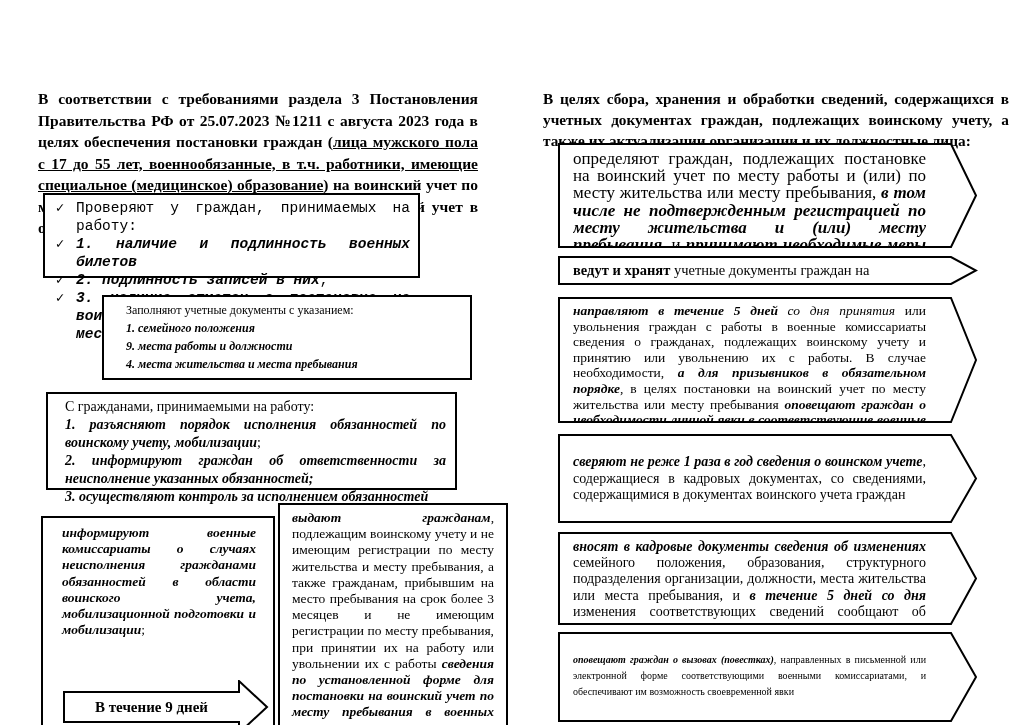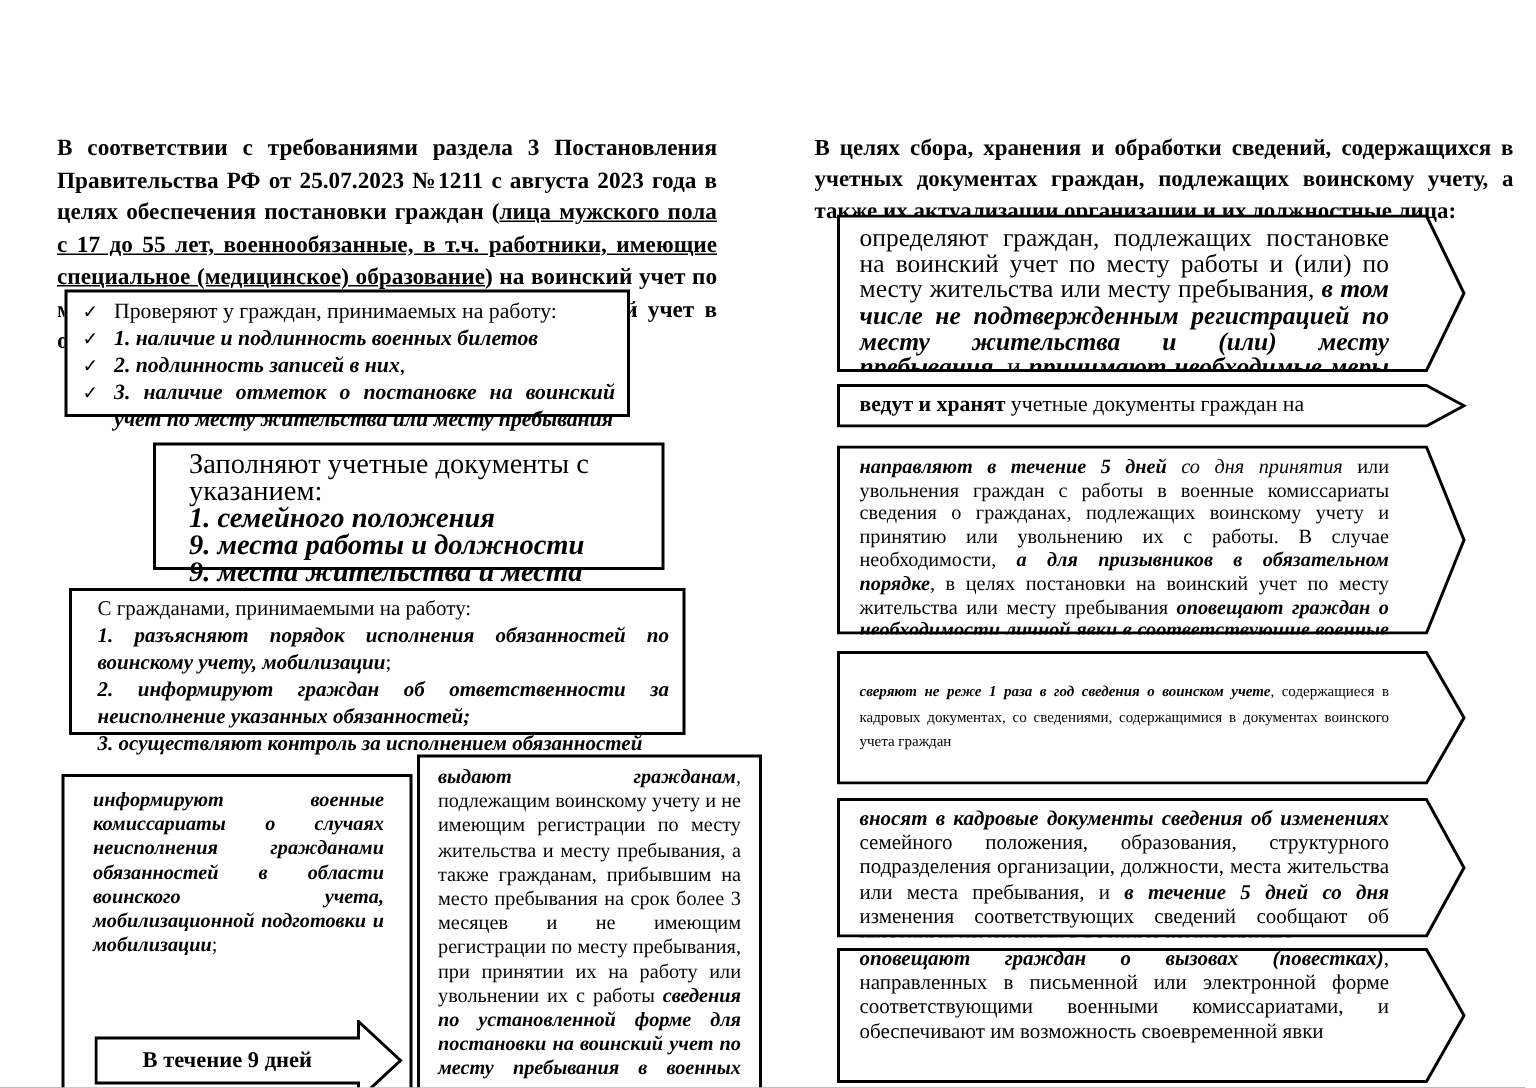--- a/index.html
+++ b/index.html
@@ -14,41 +14,41 @@
   .run-i{font-style:italic;}
   .run-bi{font-weight:bold;font-style:italic;}
   .run-bu{font-weight:bold;text-decoration:underline;}
 
   
   #left-intro{left:38px;top:88px;width:440px;font-size:15.5px;line-height:21.5px;}
   .lbox{position:absolute;border:2px solid #000;box-sizing:border-box;background:#fff;}
   #lbox1{left:43px;top:193px;width:377px;height:85px;padding:4px 8px 0 5px;font-size:14.5px;line-height:18px;}
   .chk-row{display:flex;}
   .chk{flex:0 0 26px;padding-left:5px;box-sizing:border-box;font-family:"DejaVu Sans",sans-serif;font-size:12.5px;}
-  .chk-row p{flex:1;text-align:justify;}
-  #lbox2{left:102px;top:295px;width:341px;height:85px;padding:4px 8px 0 22px;font-size:19px;line-height:18px;}
+  .chk-row p{flex:1;text-align:justify;font-family:Liberation Mono, monospace;}
+  #lbox2{left:102px;top:295px;width:370px;height:85px;padding:4px 8px 0 22px;font-size:12px;line-height:18px;}
   #lbox3{left:46px;top:392px;width:411px;height:98px;padding:4px 9px 0 17px;font-size:14px;line-height:18px;}
   #lbox4{left:41px;top:516px;width:234px;height:215px;padding:7px 17px 0 19px;font-size:13.5px;line-height:16.2px;}
   #lbox5{left:278px;top:503px;width:230px;height:228px;padding:5px 12px 0 12px;font-size:13.5px;line-height:16.2px;}
   #larrow{left:63px;top:680px;width:206px;height:54px;}
   #larrow svg{position:absolute;left:0;top:0;}
   #larrow .arrow-label{position:absolute;left:1px;top:12px;width:175px;height:30px;
         display:flex;align-items:center;justify-content:center;font-weight:bold;font-size:15px;}
 
   
   #right-intro{left:543px;top:88px;width:466px;font-size:15.3px;line-height:21px;}
   .rbox{position:absolute;left:558px;width:420px;}
   .rbox svg{position:absolute;left:0;top:0;width:100%;height:100%;}
   .rtext{position:absolute;left:15px;right:52px;top:0;bottom:0;overflow:hidden;}
   #rbox1{top:143px;height:105px;} #rbox1 .rtext{padding-top:7px;font-size:17px;line-height:17.2px;}
   #rbox2{top:256px;height:29px;}  #rbox2 .rtext{padding-top:4px;font-size:14.5px;line-height:20px;}
   #rbox3{top:297px;height:126px;} #rbox3 .rtext{padding-top:6px;font-size:13.5px;line-height:15.6px;}
-  #rbox4{top:434px;height:89px;}  #rbox4 .rtext{padding-top:20px;font-size:10px;line-height:16.5px;}
+  #rbox4{top:434px;height:89px;}  #rbox4 .rtext{padding-top:20px;font-size:14px;line-height:16.5px;}
   #rbox5{top:532px;height:93px;}  #rbox5 .rtext{padding-top:7px;font-size:14px;line-height:16.2px;}
-  #rbox6{top:632px;height:90px;}  #rbox6 .rtext{padding-top:0;font-size:14px;line-height:16.2px;}
+  #rbox6{top:632px;height:90px;}  #rbox6 .rtext{padding-top:20px;font-size:10px;line-height:16.2px;}
   .penta{fill:#fff;stroke:#000;stroke-width:2;stroke-linejoin:miter;}
 </style>
 </head>
 <body>
 
 <div class="page">
 
   <p class="abs jt" id="left-intro"><span class="run-b">В соответствии с требованиями раздела 3 Постановления Правительства РФ от 25.07.2023 №1211 с августа 2023 года в целях обеспечения постановки граждан (</span><span class="run-bu">лица мужского пола с 17 до 55 лет, военнообязанные, в т.ч. работники, имеющие специальное (медицинское) образование</span><span class="run-b">) на воинский учет по месту работы работники, осуществляющие воинский учет в организациях:</span></p>
 
   <div class="lbox" id="lbox1">
@@ -67,21 +67,21 @@
     <div class="chk-row">
       <span class="chk">✓</span>
       <p><span class="run-bi">3. наличие отметок о постановке на воинский учет по месту жительства или месту пребывания</span></p>
     </div>
   </div>
 
   <div class="lbox" id="lbox2">
     <p><span class="run-r">Заполняют учетные документы с указанием:</span></p>
     <p><span class="run-bi">1. семейного положения</span></p>
     <p><span class="run-bi">9. места работы и должности</span></p>
-    <p><span class="run-bi">9. места жительства и места пребывания</span></p>
+    <p><span class="run-bi">4. места жительства и места пребывания</span></p>
   </div>
 
   <div class="lbox" id="lbox3">
     <p class="jt"><span class="run-r">С гражданами, принимаемыми на работу:</span></p>
     <p class="jt"><span class="run-bi">1. разъясняют порядок исполнения обязанностей по воинскому учету, мобилизации</span><span class="run-r">;</span></p>
     <p class="jt"><span class="run-bi">2. информируют граждан об ответственности за неисполнение указанных обязанностей;</span></p>
     <p class="jt"><span class="run-bi">3. осуществляют контроль за исполнением обязанностей</span></p>
   </div>
 
   <div class="lbox" id="lbox4">

